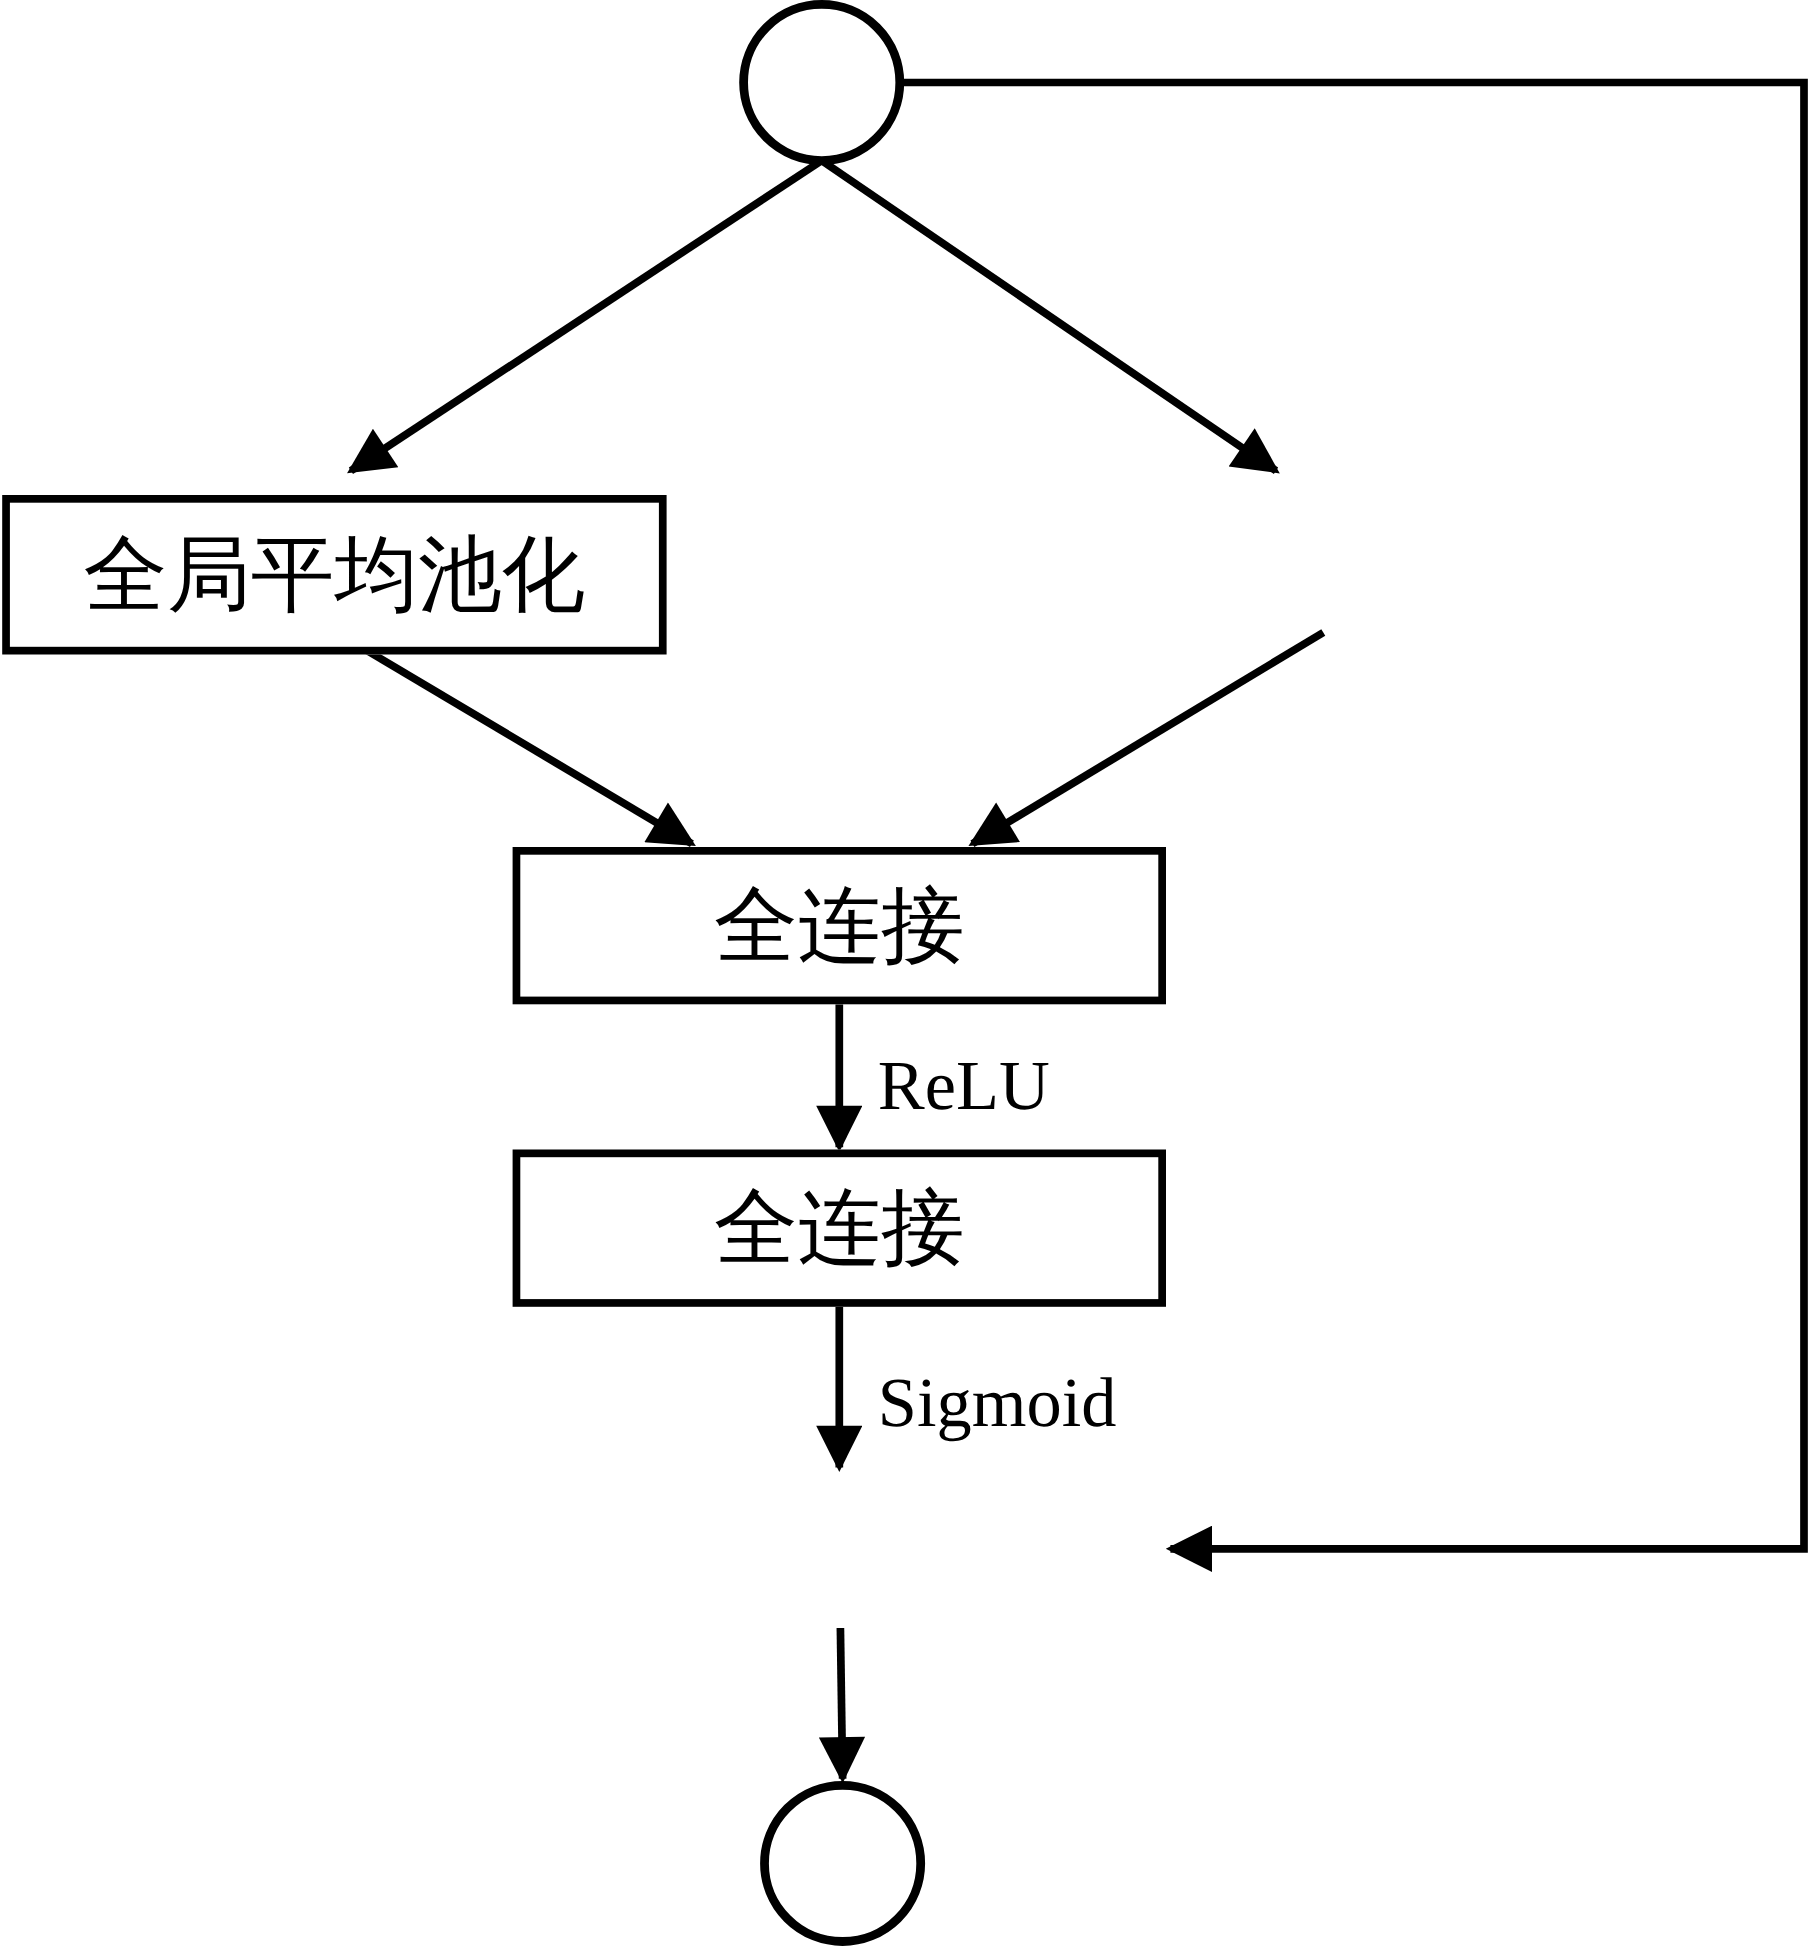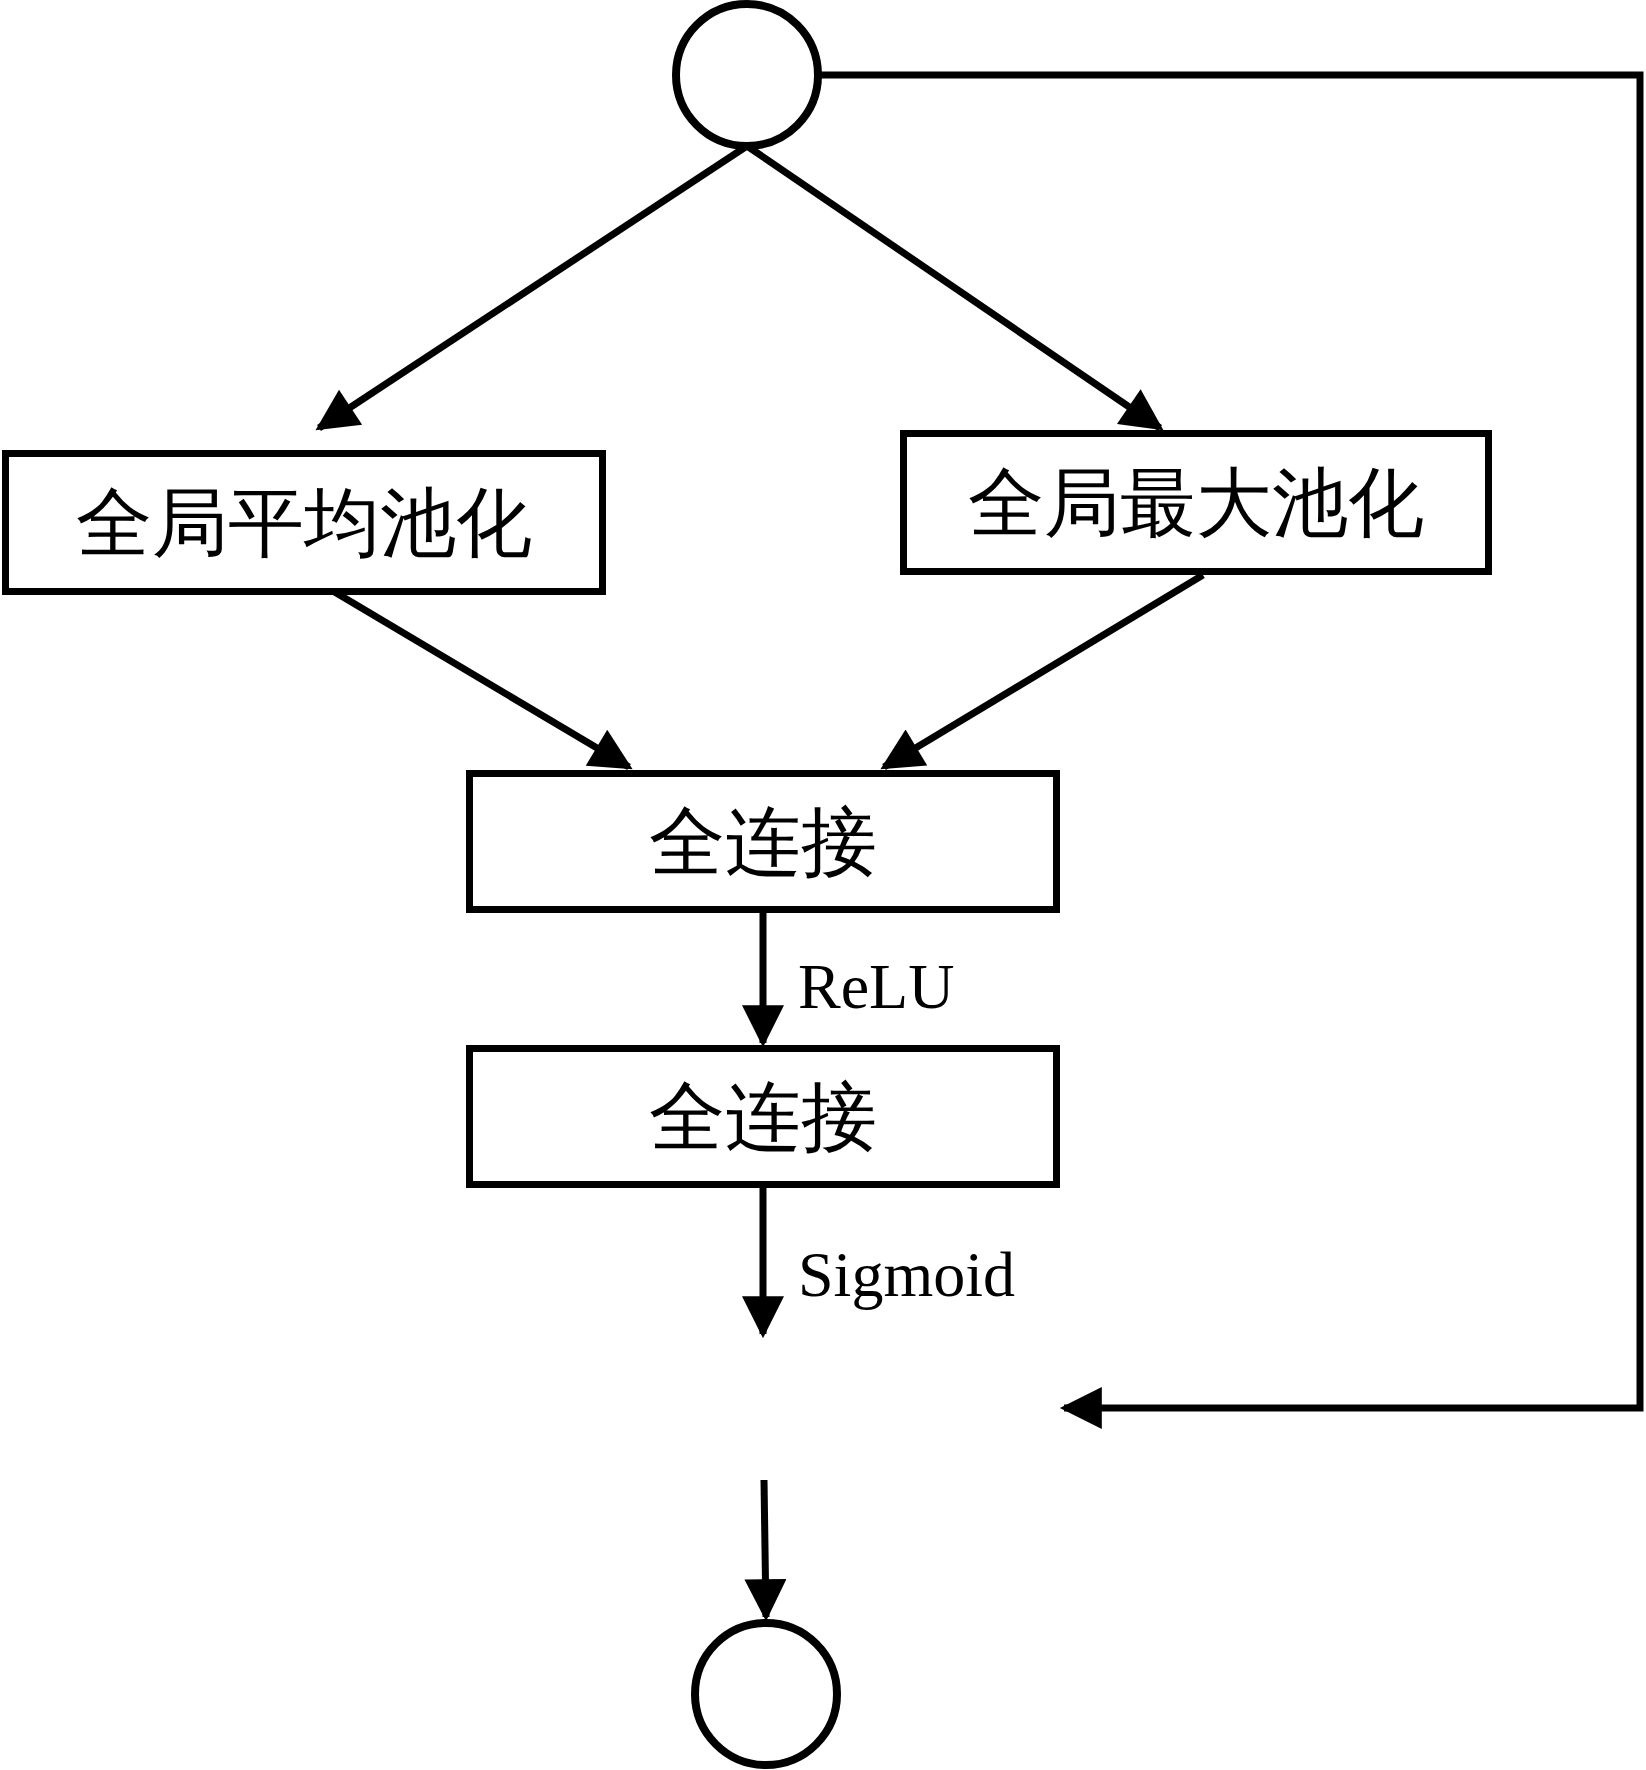--- a/index.html
+++ b/index.html
@@ -91,23 +91,20 @@
 
     <circle cx="747" cy="75" r="71"></circle>
 
     <circle cx="766" cy="1694" r="71"></circle>
   </svg>
 
   <div class="node-box box-gap">
     <span>全局平均池化</span>
   </div>
 
-  <div class="node-box box-gmp">
-    <span>全局最大池化</span>
-  </div>
 
   <div class="node-box box-fc1">
     <span>全连接</span>
   </div>
 
   <div class="node-box box-fc2">
     <span>全连接</span>
   </div>
 
 

